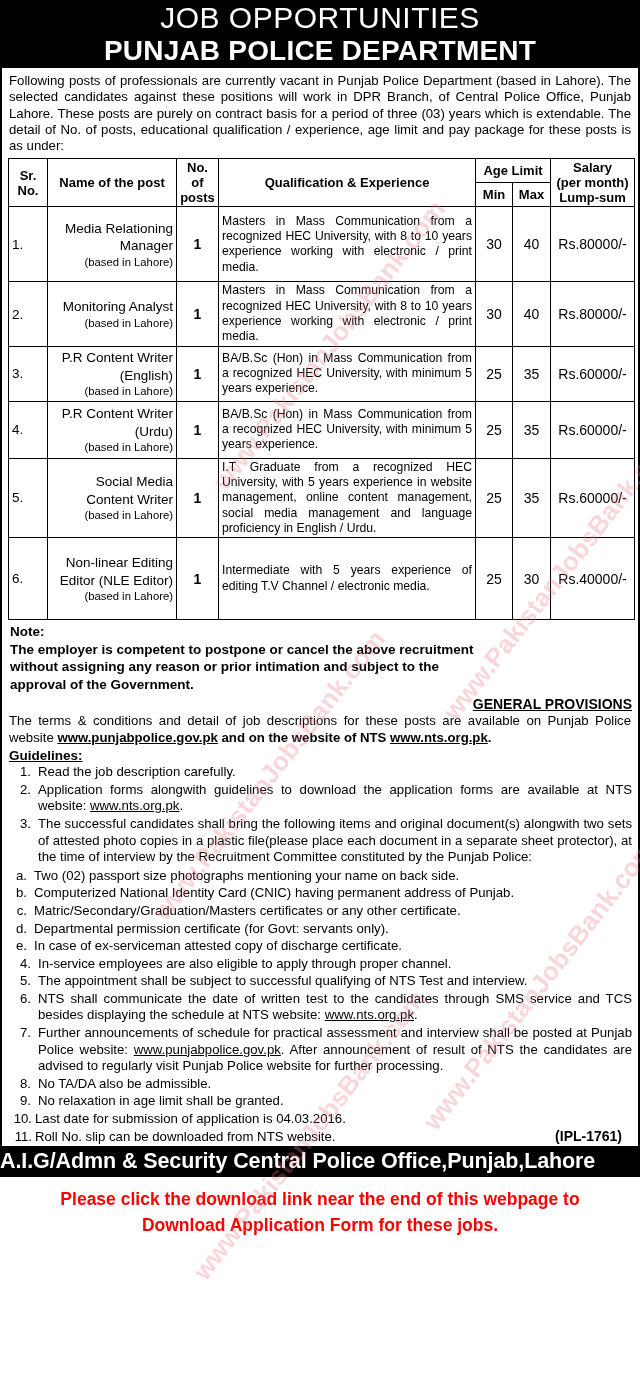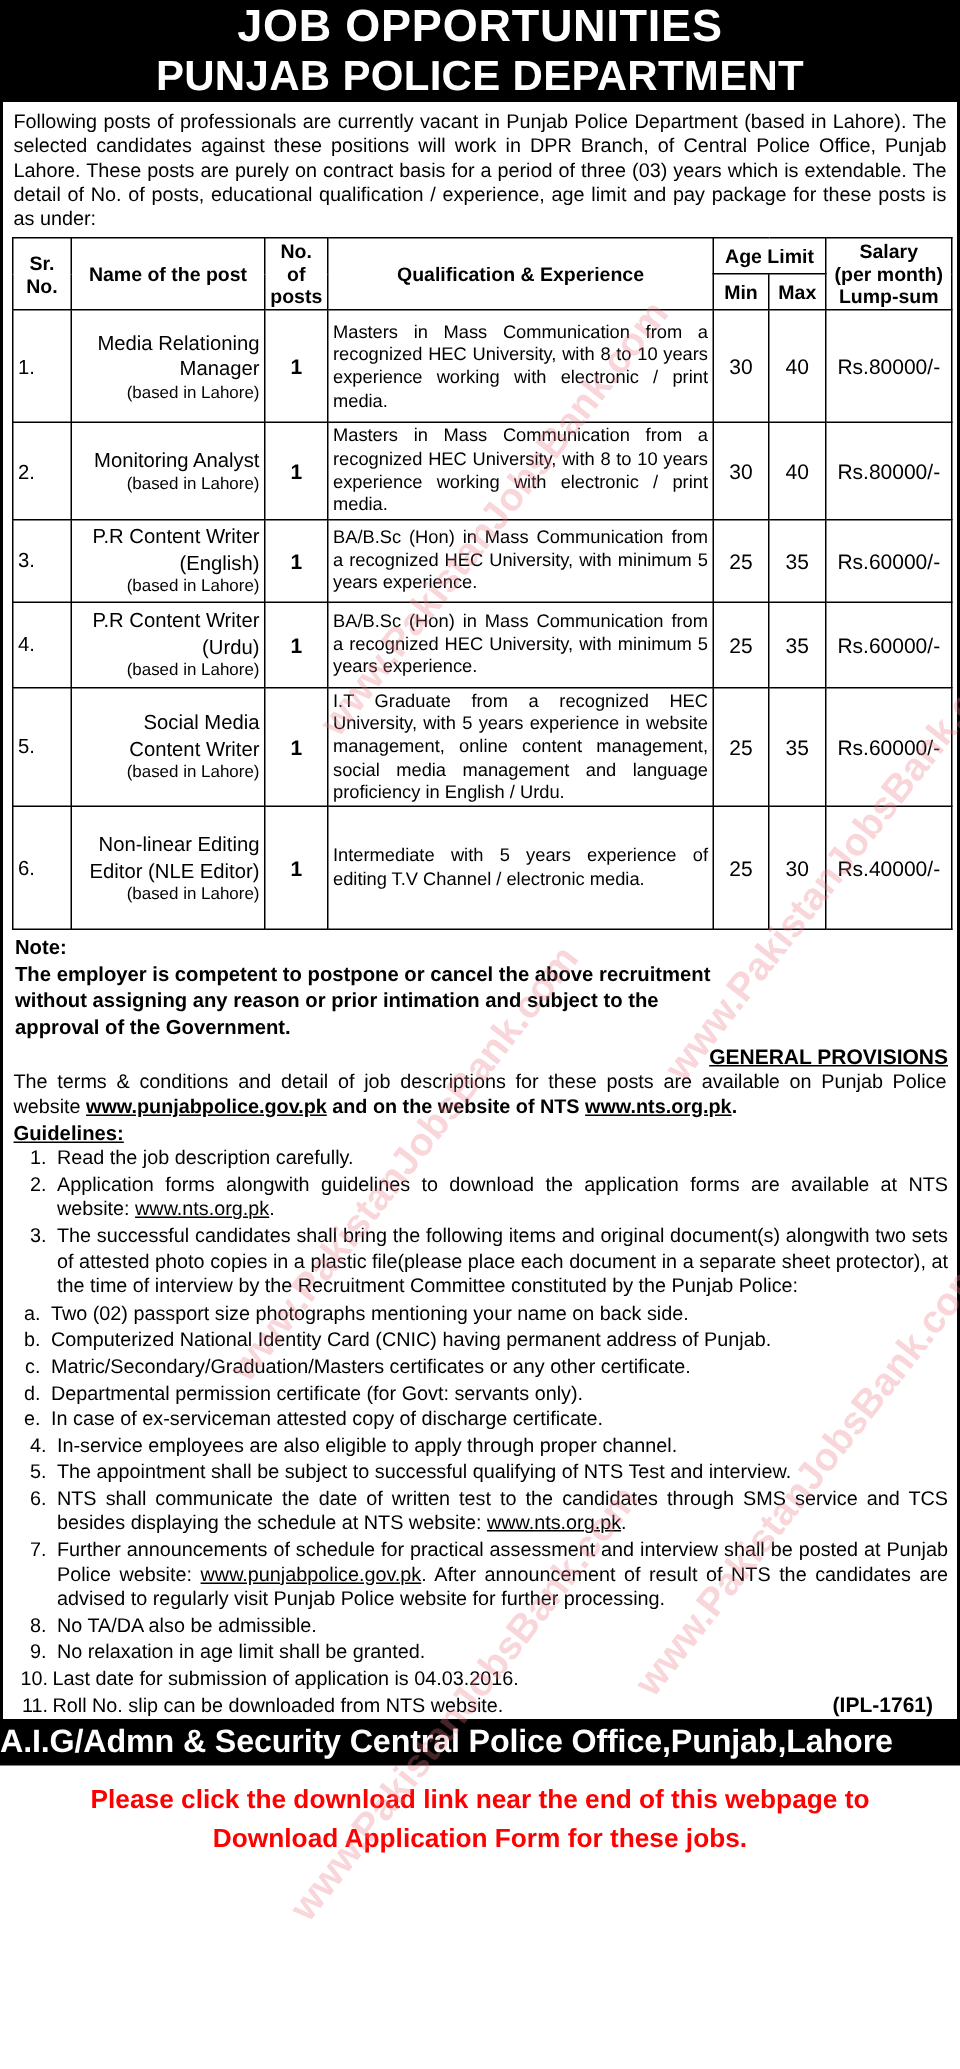--- a/index.html
+++ b/index.html
@@ -18,21 +18,21 @@
 
   
   .masthead {
     background: #000000;
     color: #ffffff;
     text-align: center;
     padding: 2px 0 1px 0;
   }
   .masthead .line1 {
     font-size: 30px;
-    font-weight: bold;
+    font-weight: normal;
     letter-spacing: 0.5px;
     line-height: 32px;
     white-space: nowrap;
   }
   .masthead .line2 {
     font-size: 28px;
     font-weight: bold;
     letter-spacing: 0.2px;
     line-height: 33px;
     white-space: nowrap;

